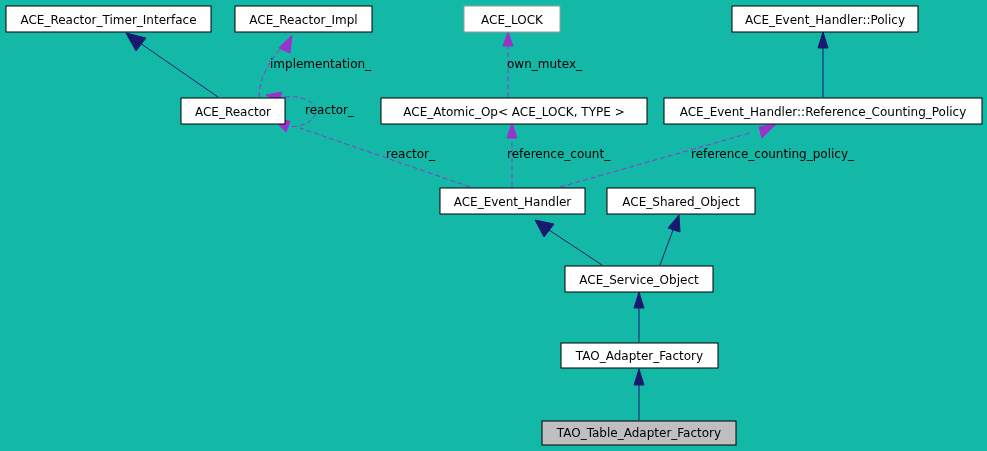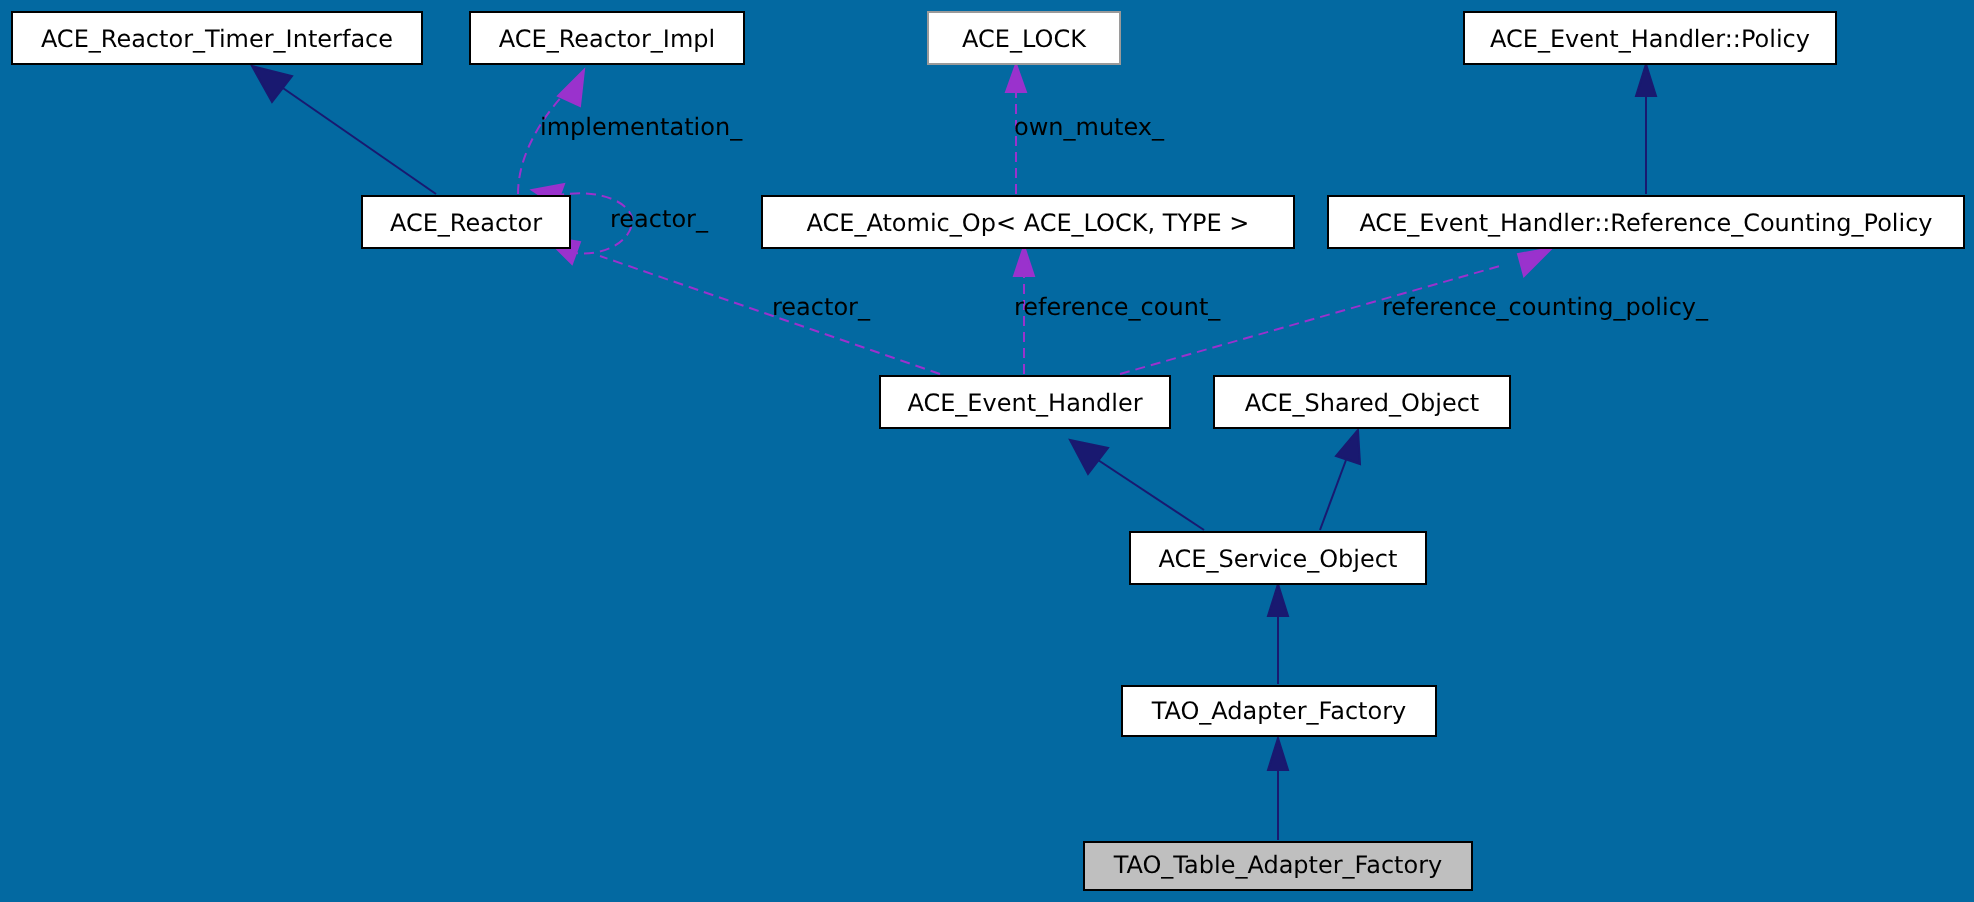--- a/index.html
+++ b/index.html
@@ -4,21 +4,21 @@
 <style>
   html, body {
     margin: 0;
     padding: 0;
     background: #ffffff;
   }
   #diagram-root {
     position: relative;
     width: 987px;
     height: 451px;
-    background: #0369a1;
+    background: #14b8a6;
     font-family: "DejaVu Sans", sans-serif;
     overflow: hidden;
   }
   svg.diagram-canvas {
     position: absolute;
     left: 0;
     top: 0;
     width: 987px;
     height: 451px;
     display: block;

